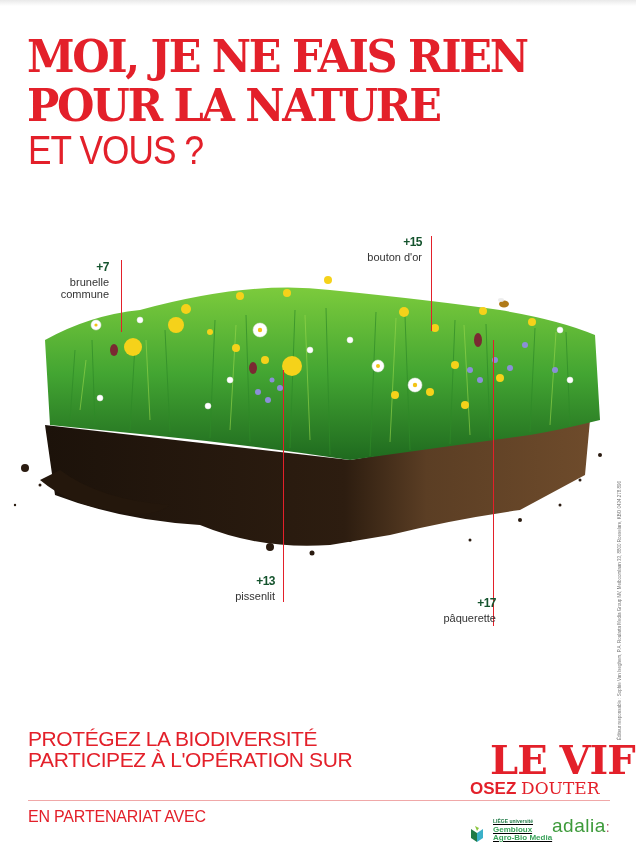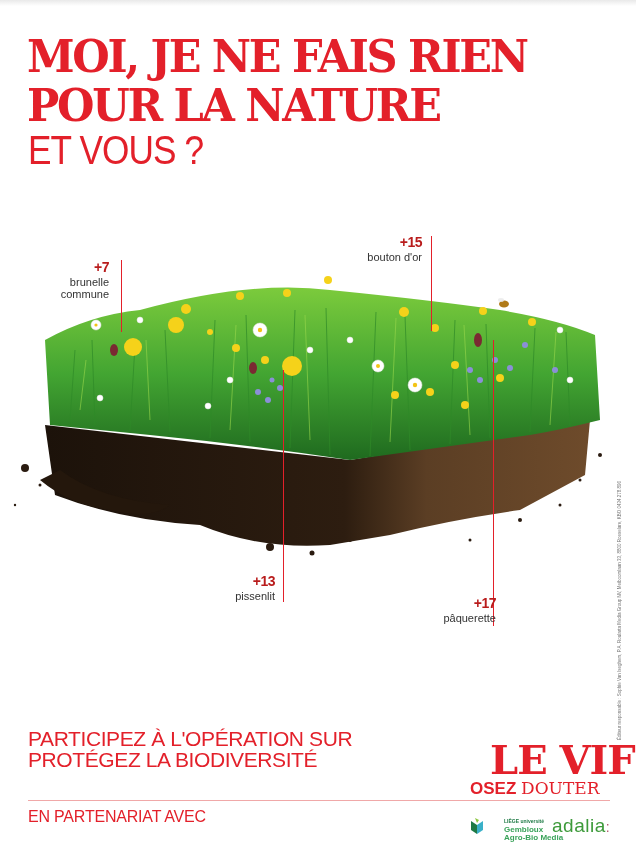--- a/index.html
+++ b/index.html
@@ -3,32 +3,32 @@
 <meta charset="utf-8">
 <style>
   html,body{margin:0;padding:0;background:#fff;}
   body{width:636px;height:860px;position:relative;overflow:hidden;font-family:"Liberation Sans",sans-serif;}
   .topbar{position:absolute;left:0;top:0;width:636px;height:6px;background:linear-gradient(#e9e9e9,#fff);}
   .headline{position:absolute;left:27px;top:34px;color:#e3202a;font-family:"DejaVu Serif",serif;font-weight:bold;font-size:43px;line-height:43px;letter-spacing:-2.3px;white-space:nowrap;transform:scaleY(1.05);transform-origin:left top;}
   .headline .l2{display:block;margin-top:4px;}
   .sub{position:absolute;left:28px;top:128px;color:#e3202a;font-family:"Liberation Sans",sans-serif;font-size:40px;line-height:44px;font-weight:normal;letter-spacing:-1px;transform:scaleX(0.88);transform-origin:left top;}
   .scene{position:absolute;left:0;top:220px;width:636px;height:450px;}
   .annot{position:absolute;text-align:right;color:#333;font-size:11px;line-height:12px;}
-  .annot .num{display:block;color:#b91c1c;font-weight:bold;font-size:14px;line-height:18px;letter-spacing:-0.5px;}
+  .annot .num{display:block;color:#14532d;font-weight:bold;font-size:12px;line-height:18px;letter-spacing:-0.5px;}
   .vline{position:absolute;width:1px;background:#e3202a;}
   .cta{position:absolute;left:28px;top:728px;color:#e3202a;font-size:21px;line-height:21px;letter-spacing:-0.4px;}
   .cta .bold{font-weight:bold;letter-spacing:-0.2px;}
   .levif{position:absolute;left:470px;top:745px;color:#e3202a;text-align:left;}
   .levif .t{font-family:"DejaVu Serif",serif;font-weight:bold;font-size:40px;line-height:30px;letter-spacing:-1px;display:block;margin-left:20px;}
   .levif .s{font-size:17px;line-height:22px;display:block;margin-top:2px;}
   .levif .s b{font-weight:bold;}
   .levif .s span{font-family:"DejaVu Serif",serif;}
   .divider{position:absolute;left:28px;top:800px;width:582px;height:1px;background:#f0a8a8;}
   .partner{position:absolute;left:28px;top:808px;color:#e3202a;font-size:16px;letter-spacing:-0.2px;}
-  .gembloux{position:absolute;left:470px;top:817px;display:flex;align-items:flex-start;gap:20px;}
+  .gembloux{position:absolute;left:470px;top:817px;display:flex;align-items:flex-end;gap:9px;text-decoration:underline;}
   .gembloux .txt{color:#3aa35a;font-size:8px;line-height:8.5px;font-weight:bold;}
   .gembloux .txt .small{font-size:5px;color:#1e7a45;display:block;}
   .adalia{position:absolute;left:552px;top:815px;color:#3d9a3a;font-size:19px;letter-spacing:0.5px;}
   .adalia .dots{color:#b45a73;font-size:14px;}
   .legal{position:absolute;left:617px;top:740px;transform:rotate(-90deg);transform-origin:left top;font-size:4.5px;color:#777;white-space:nowrap;}
 </style>
 </head>
 <body>
 
 <div class="topbar"></div>
@@ -193,22 +193,22 @@
   <span>pissenlit</span>
 </div>
 <div class="annot" style="right:140px;top:594px;">
   <span class="num">+17</span>
   <span>pâquerette</span>
 </div>
 
 <div class="legal">Éditeur responsable : Sophie Van Iseghem, P.A. Roularta Media Group NV, Meiboomlaan 33, 8800 Roeselare, KBO 0434.278.896</div>
 
 <div class="cta">
+  <div>PROTÉGEZ LA BIODIVERSITÉ</div>
   <div>PARTICIPEZ À L'OPÉRATION SUR</div>
-  <div>PROTÉGEZ LA BIODIVERSITÉ</div>
 </div>
 
 <div class="levif">
   <span class="t">LE VIF</span>
   <span class="s"><b>OSEZ</b> <span>DOUTER</span></span>
 </div>
 
 <div class="divider"></div>
 <div class="partner">EN PARTENARIAT AVEC</div>
 

